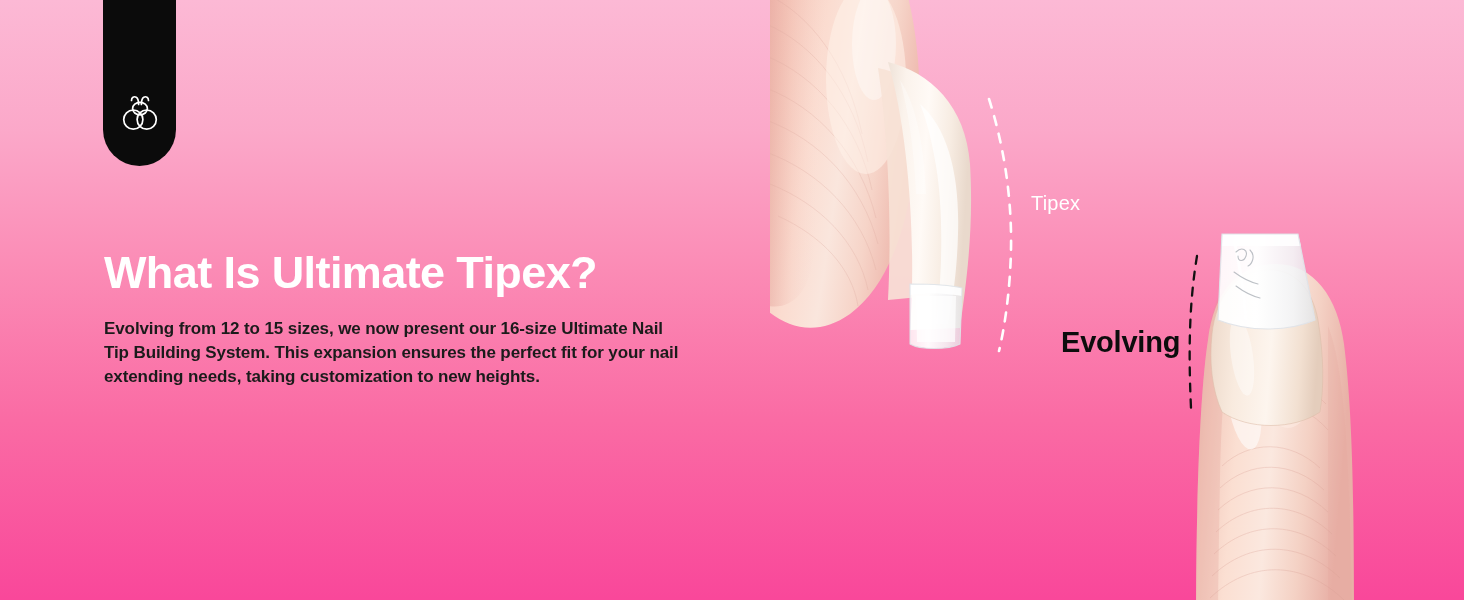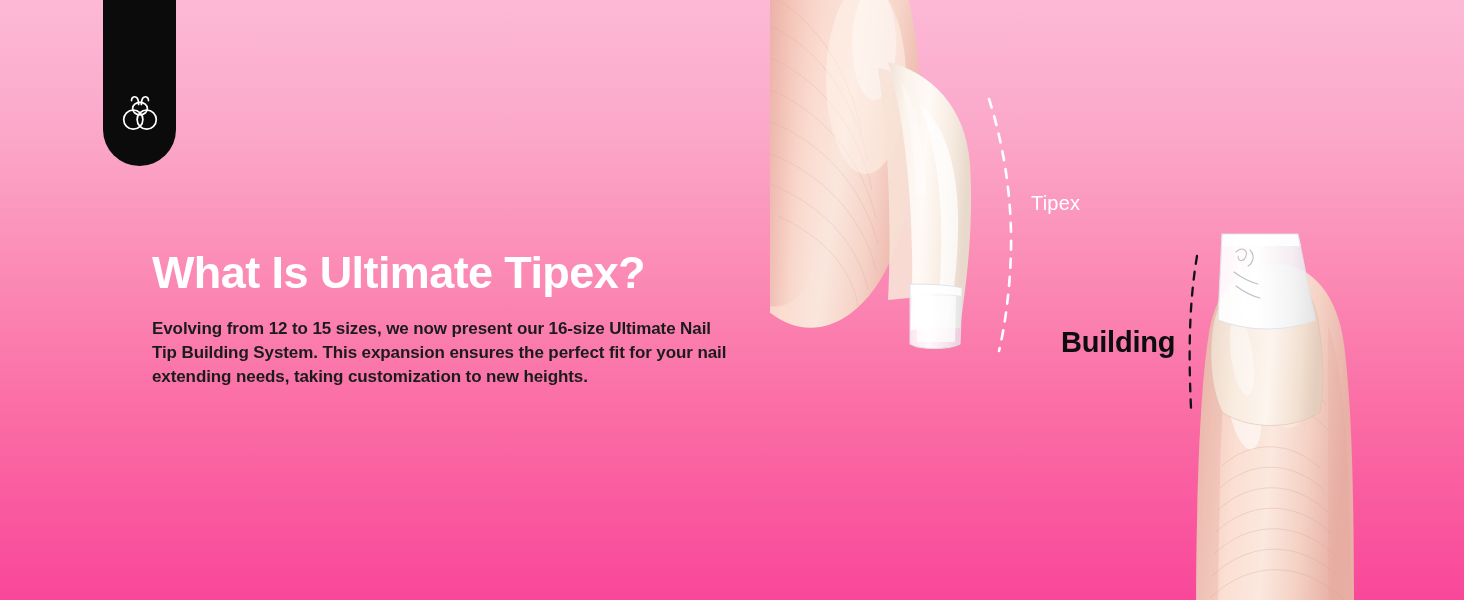--- a/index.html
+++ b/index.html
@@ -34,21 +34,20 @@
     width: 46px;
     height: 46px;
   }
 
   
   #copy {
     position: absolute;
     left: 104px;
     top: 249px;
     width: 610px;
-    margin-left: 48px;
   }
   #headline {
     margin: 0;
     font-size: 45px;
     line-height: 1.06;
     font-weight: 700;
     color: #ffffff;
     letter-spacing: -0.6px;
   }
   #body-copy {
@@ -273,15 +272,15 @@
       </g>
     </svg>
   </div>
 
   <div class="guide" id="guide-regular">
     <svg width="70" height="190" viewBox="0 0 70 190">
       <path d="M37 16 C30 58 28 104 31 168" fill="none" stroke="#111111" stroke-width="2.3" stroke-linecap="round" stroke-dasharray="8 8"></path>
     </svg>
   </div>
 
-  <div class="cmp-label" id="label-regular">Building</div>
+  <div class="cmp-label" id="label-regular">Evolving</div>
 
 </div>
 
 </body></html>

